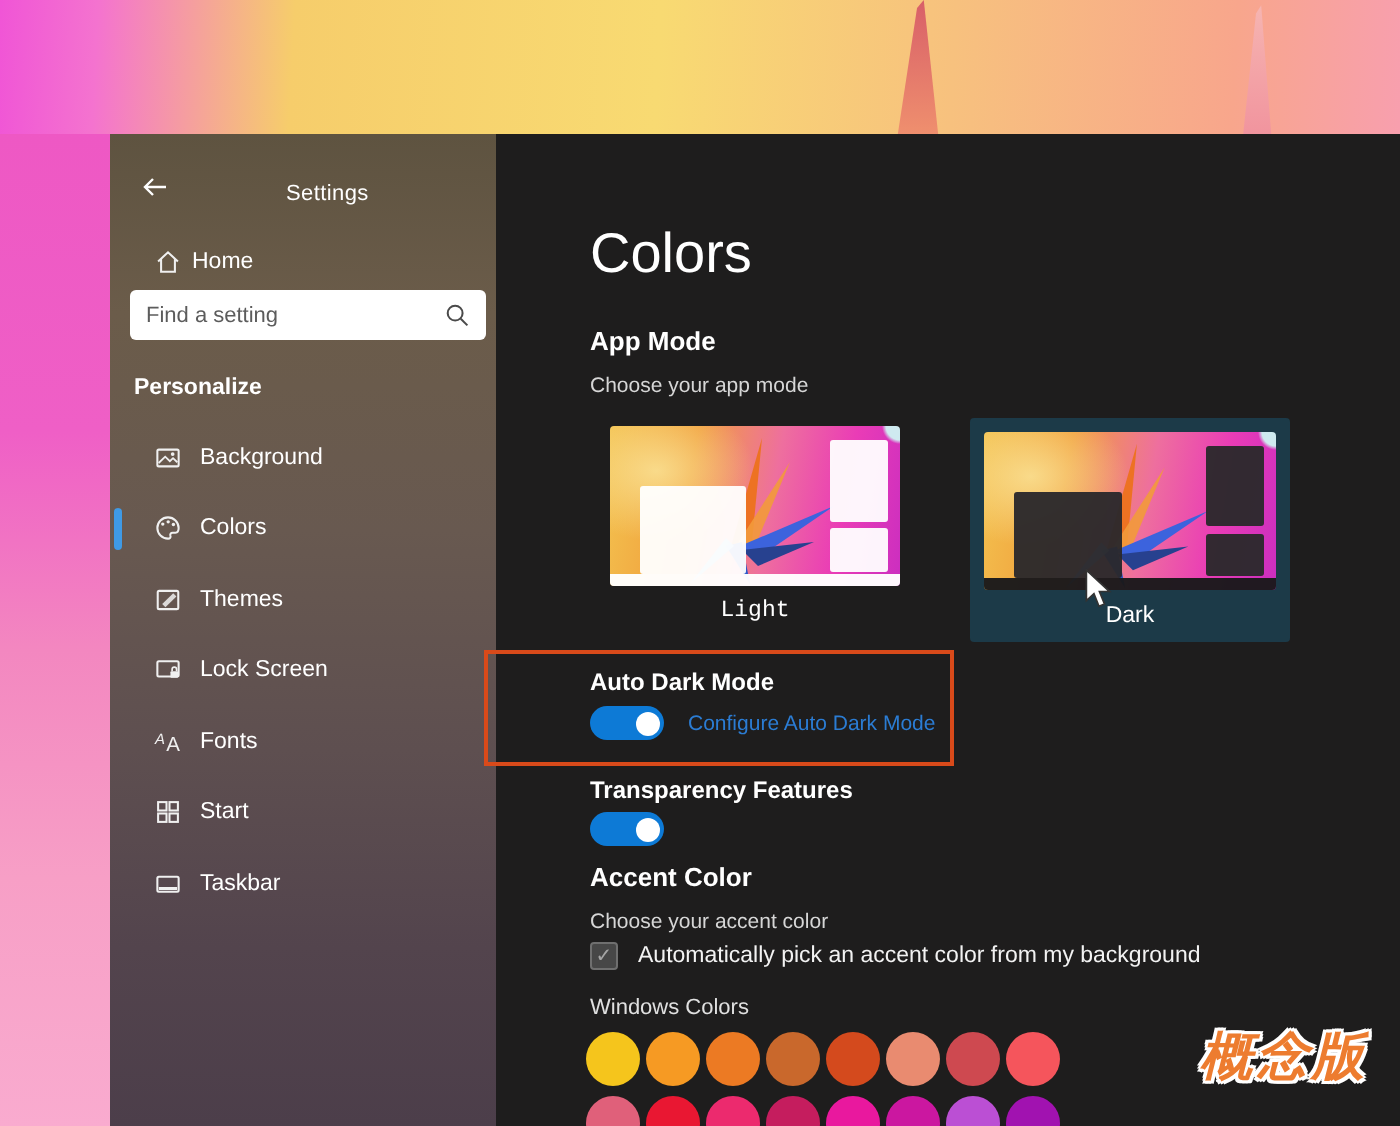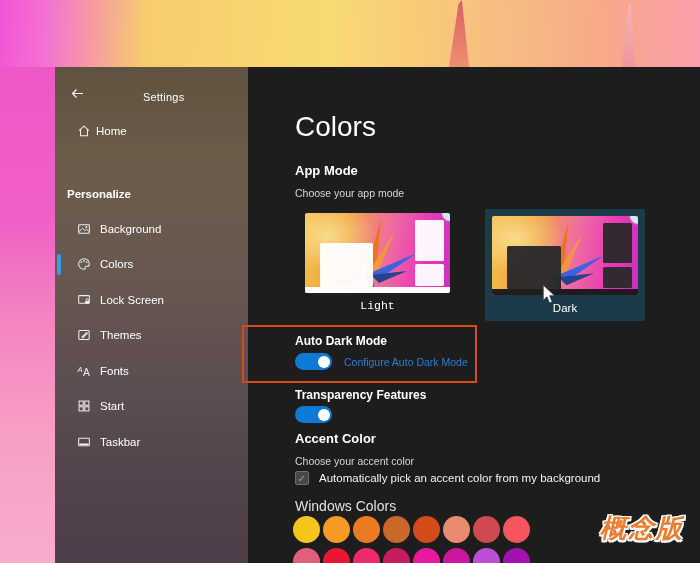--- a/index.html
+++ b/index.html
@@ -68,21 +68,21 @@
   .card-dark .mode-label{top:93px;}
 
   .toggle{position:absolute;width:37px;height:17px;border-radius:9px;background:#0d7ad6;cursor:pointer;}
   .toggle .knob{position:absolute;right:2.5px;top:2.5px;width:12px;height:12px;border-radius:50%;background:#fff;}
   .link{position:absolute;font-size:10.5px;color:#2b7cd3;cursor:pointer;}
 
   .checkrow{position:absolute;left:47px;top:404px;display:flex;align-items:center;gap:10px;}
   .checkbox{width:14px;height:14px;border-radius:2px;background:#474747;border:1px solid #6f6f6f;
     display:flex;align-items:center;justify-content:center;font-size:10px;color:#a5a5a5;cursor:pointer;box-sizing:border-box;}
   .checklabel{font-size:11.5px;color:#f2f2f2;}
-  .swatch-section{position:absolute;left:47px;top:431px;font-size:14px;color:#e0e0e0;}
+  .swatch-section{position:absolute;left:47px;top:431px;font-size:11px;color:#e0e0e0;}
   .swatch-row{position:absolute;left:45px;display:flex;gap:3px;}
   .swatch-row.r1{top:449px;}
   .swatch-row.r2{top:481px;}
   .swatch{width:27px;height:27px;border-radius:50%;cursor:pointer;}
 
   
   .annotation{position:absolute;left:242px;top:325px;width:231px;height:54px;border:2px solid #d94a1a;z-index:5;pointer-events:none;}
   .cursor{position:absolute;left:542px;top:284px;z-index:6;}
   .watermark{position:absolute;right:16px;top:511px;z-index:6;font-size:26px;font-weight:bold;font-style:italic;
     color:#ed7c2f;letter-spacing:2px;
@@ -114,20 +114,27 @@
 
       <div class="home-item">
         <span>
           <svg width="14" height="14" viewBox="0 0 15 15">
               <path d="M2.2 7.2 L7.5 2.3 L12.8 7.2 M3.8 6 V12.7 H11.2 V6" fill="none" stroke="#f0f0f0" stroke-width="1.1"></path>
             </svg>
         </span>
         <span>Home</span>
       </div>
 
+      <div class="searchbox">
+        <span class="ph">Find a setting</span>
+        <svg width="13" height="13" viewBox="0 0 14 14">
+            <circle cx="6" cy="6" r="4" fill="none" stroke="#4a4a4a" stroke-width="1.1"></circle>
+            <line x1="9" y1="9" x2="12.6" y2="12.6" stroke="#4a4a4a" stroke-width="1.1"></line>
+          </svg>
+      </div>
 
       <div class="section-label">Personalize</div>
 
       <div class="nav">
         <div class="nav-item">
           <span class="ic">
             <svg width="14" height="14" viewBox="0 0 15 15">
                 <rect x="1.8" y="3" width="11.4" height="9" rx=".8" fill="none" stroke="#f0f0f0" stroke-width="1.1"></rect>
                 <path d="M2.5 10.2 L6 6.8 L8.5 9.2 L10.2 7.6 L12.5 9.8" fill="none" stroke="#f0f0f0" stroke-width="1"></path>
                 <circle cx="10" cy="5.4" r="1" fill="#f0f0f0"></circle>
@@ -142,35 +149,35 @@
                 <circle cx="4.7" cy="5.4" r=".9" fill="#f0f0f0"></circle>
                 <circle cx="7.6" cy="4.2" r=".9" fill="#f0f0f0"></circle>
                 <circle cx="10.4" cy="5.6" r=".9" fill="#f0f0f0"></circle>
               </svg>
           </span>
           <span>Colors</span>
         </div>
         <div class="nav-item">
           <span class="ic">
             <svg width="14" height="14" viewBox="0 0 15 15">
+                <rect x="2" y="2.6" width="11" height="9.8" rx=".8" fill="none" stroke="#f0f0f0" stroke-width="1.1"></rect>
+                <path d="M4.4 9.7 L10.3 3.9 L12 5.6 L6.1 11.4 Z" fill="#f0f0f0" opacity=".85"></path>
+              </svg>
+          </span>
+          <span>Themes</span>
+        </div>
+        <div class="nav-item">
+          <span class="ic">
+            <svg width="14" height="14" viewBox="0 0 15 15">
                 <rect x="1.8" y="2.8" width="11.4" height="8.2" rx=".8" fill="none" stroke="#f0f0f0" stroke-width="1.1"></rect>
                 <path d="M9.7 8.2 v-1 a1.2 1.2 0 0 1 2.4 0 v1" fill="none" stroke="#f0f0f0" stroke-width=".9"></path>
                 <rect x="8.8" y="8.2" width="4.1" height="3.4" rx=".5" fill="#f0f0f0"></rect>
               </svg>
           </span>
           <span>Lock Screen</span>
-        </div>
-        <div class="nav-item">
-          <span class="ic">
-            <svg width="14" height="14" viewBox="0 0 15 15">
-                <rect x="2" y="2.6" width="11" height="9.8" rx=".8" fill="none" stroke="#f0f0f0" stroke-width="1.1"></rect>
-                <path d="M4.4 9.7 L10.3 3.9 L12 5.6 L6.1 11.4 Z" fill="#f0f0f0" opacity=".85"></path>
-              </svg>
-          </span>
-          <span>Themes</span>
         </div>
         <div class="nav-item">
           <span class="ic">
             <svg width="14" height="14" viewBox="0 0 15 15">
                 <text x="0.5" y="8.5" font-size="8" fill="#f0f0f0" font-family="Liberation Sans,sans-serif" font-style="italic">A</text>
                 <text x="6.5" y="12.5" font-size="11" fill="#f0f0f0" font-family="Liberation Sans,sans-serif">A</text>
               </svg>
           </span>
           <span>Fonts</span>
         </div>

